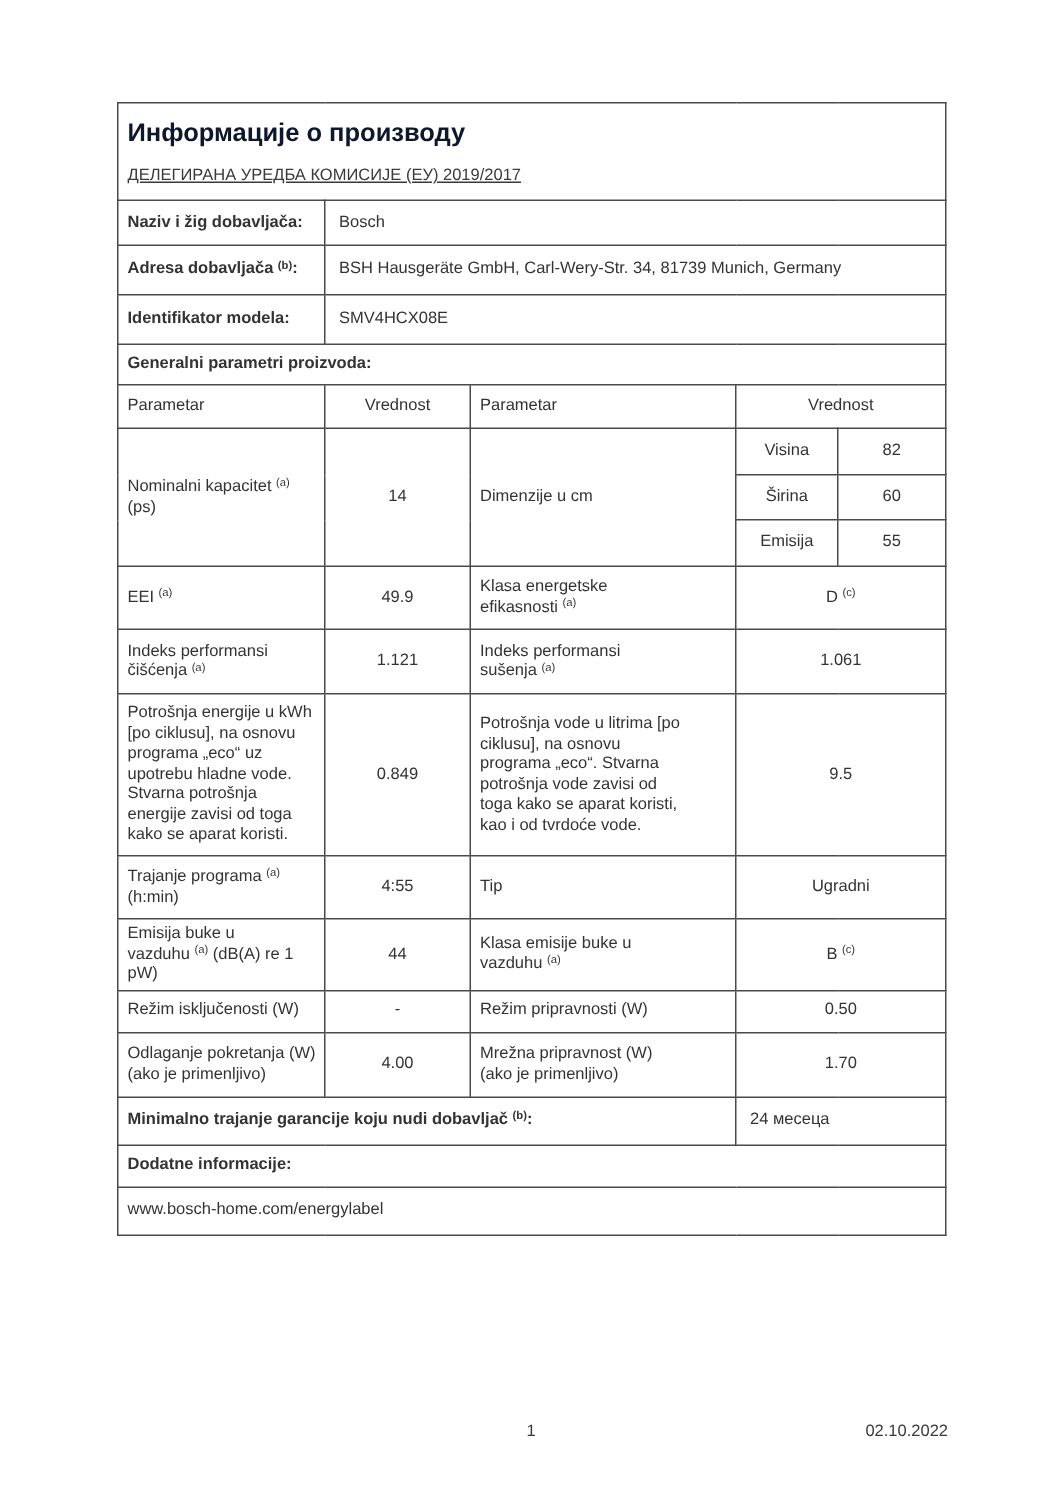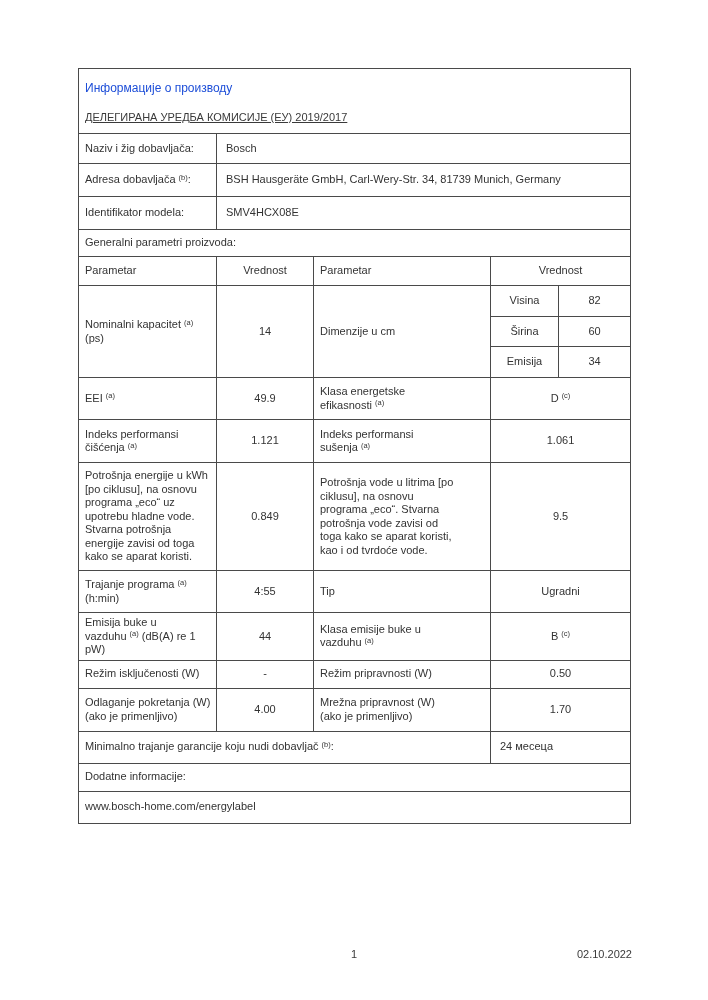--- a/index.html
+++ b/index.html
@@ -32,32 +32,32 @@
     border: 1px solid #4a4a4a;
     vertical-align: middle;
     padding: 3px 4px 3px 6px;
     overflow: hidden;
   }
   td.title-cell {
     padding: 9px 8px 8px 6px;
     vertical-align: top;
   }
   .doc-title {
-    font-size: 12px;
+    font-size: 17px;
     line-height: 21px;
-    font-weight: normal;
-    color: #1d4ed8;
+    font-weight: bold;
+    color: #0f172a;
   }
   .doc-subtitle {
     margin-top: 12px;
     font-size: 11px;
     color: #3a3a3a;
     text-decoration: underline;
   }
-  .b { font-weight: normal; }
+  .b { font-weight: bold; }
   .c { text-align: center; padding: 3px 2px !important; }
   .vleft { padding-left: 9px !important; }
   .pr { padding-right: 32px !important; margin-left: 17px; }
   sup {
     font-size: 7.5px;
     line-height: 0;
     vertical-align: 3.5px;
     margin-left: 3px;
     letter-spacing: 0;
   }
@@ -127,21 +127,21 @@
       <td rowspan="3" data-bind="capacity_row.right_label">Dimenzije u cm</td>
       <td class="c" data-bind="capacity_row.dimensions.0.name">Visina</td>
       <td class="c" data-bind="capacity_row.dimensions.0.value">82</td>
     </tr>
     <tr style="height:30px">
       <td class="c" data-bind="capacity_row.dimensions.1.name">Širina</td>
       <td class="c" data-bind="capacity_row.dimensions.1.value">60</td>
     </tr>
     <tr style="height:31px">
       <td class="c" data-bind="capacity_row.dimensions.2.name">Emisija</td>
-      <td class="c" data-bind="capacity_row.dimensions.2.value">34</td>
+      <td class="c" data-bind="capacity_row.dimensions.2.value">55</td>
     </tr>
 
     <tr style="height:42px">
       <td><span data-bind="rows.0.left_label">EEI</span><sup data-bind="rows.0.left_sup">(a)</sup></td>
       <td class="c" data-bind="rows.0.left_value">49.9</td>
       <td class="pr"><span data-bind="rows.0.right_label">Klasa energetske efikasnosti</span><sup data-bind="rows.0.right_sup">(a)</sup></td>
       <td colspan="2" class="c"><span data-bind="rows.0.right_value">D</span><sup data-bind="rows.0.right_value_sup">(c)</sup></td>
     </tr>
 
     <tr style="height:43px">

